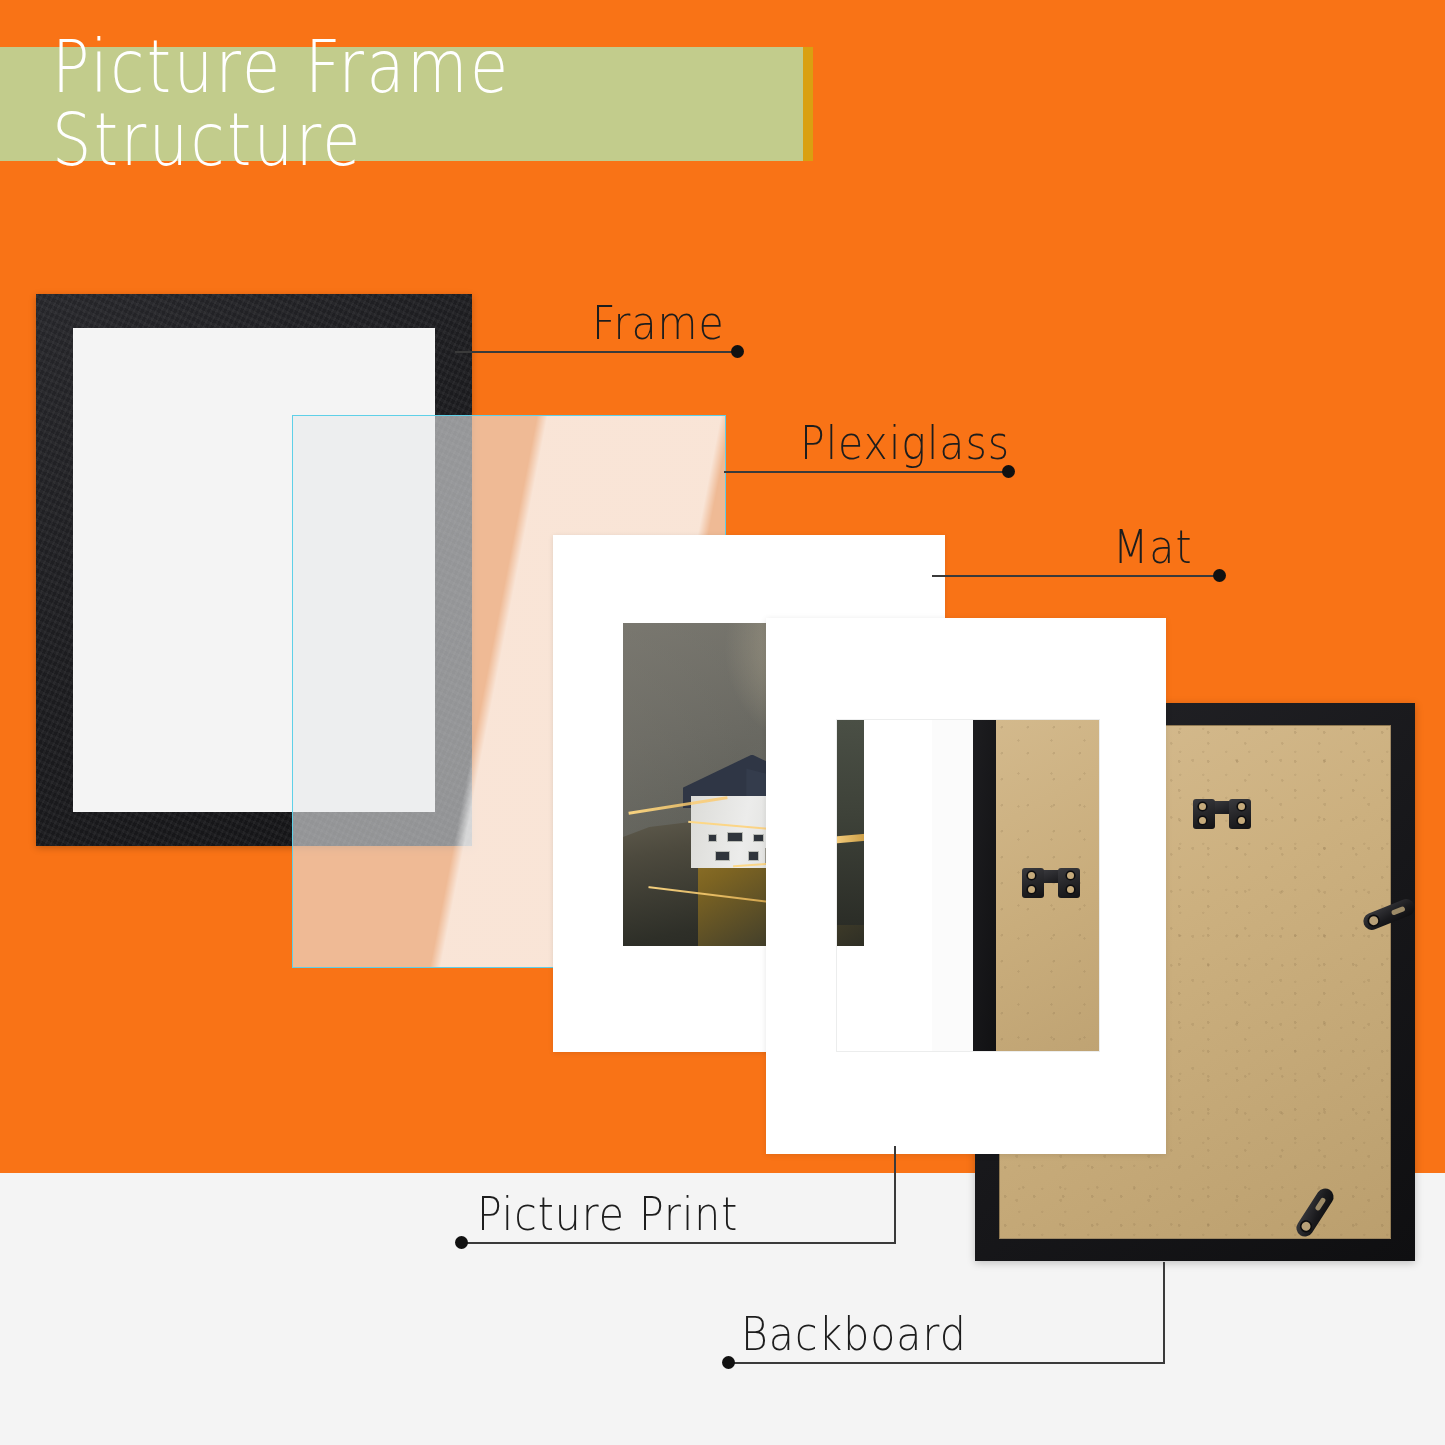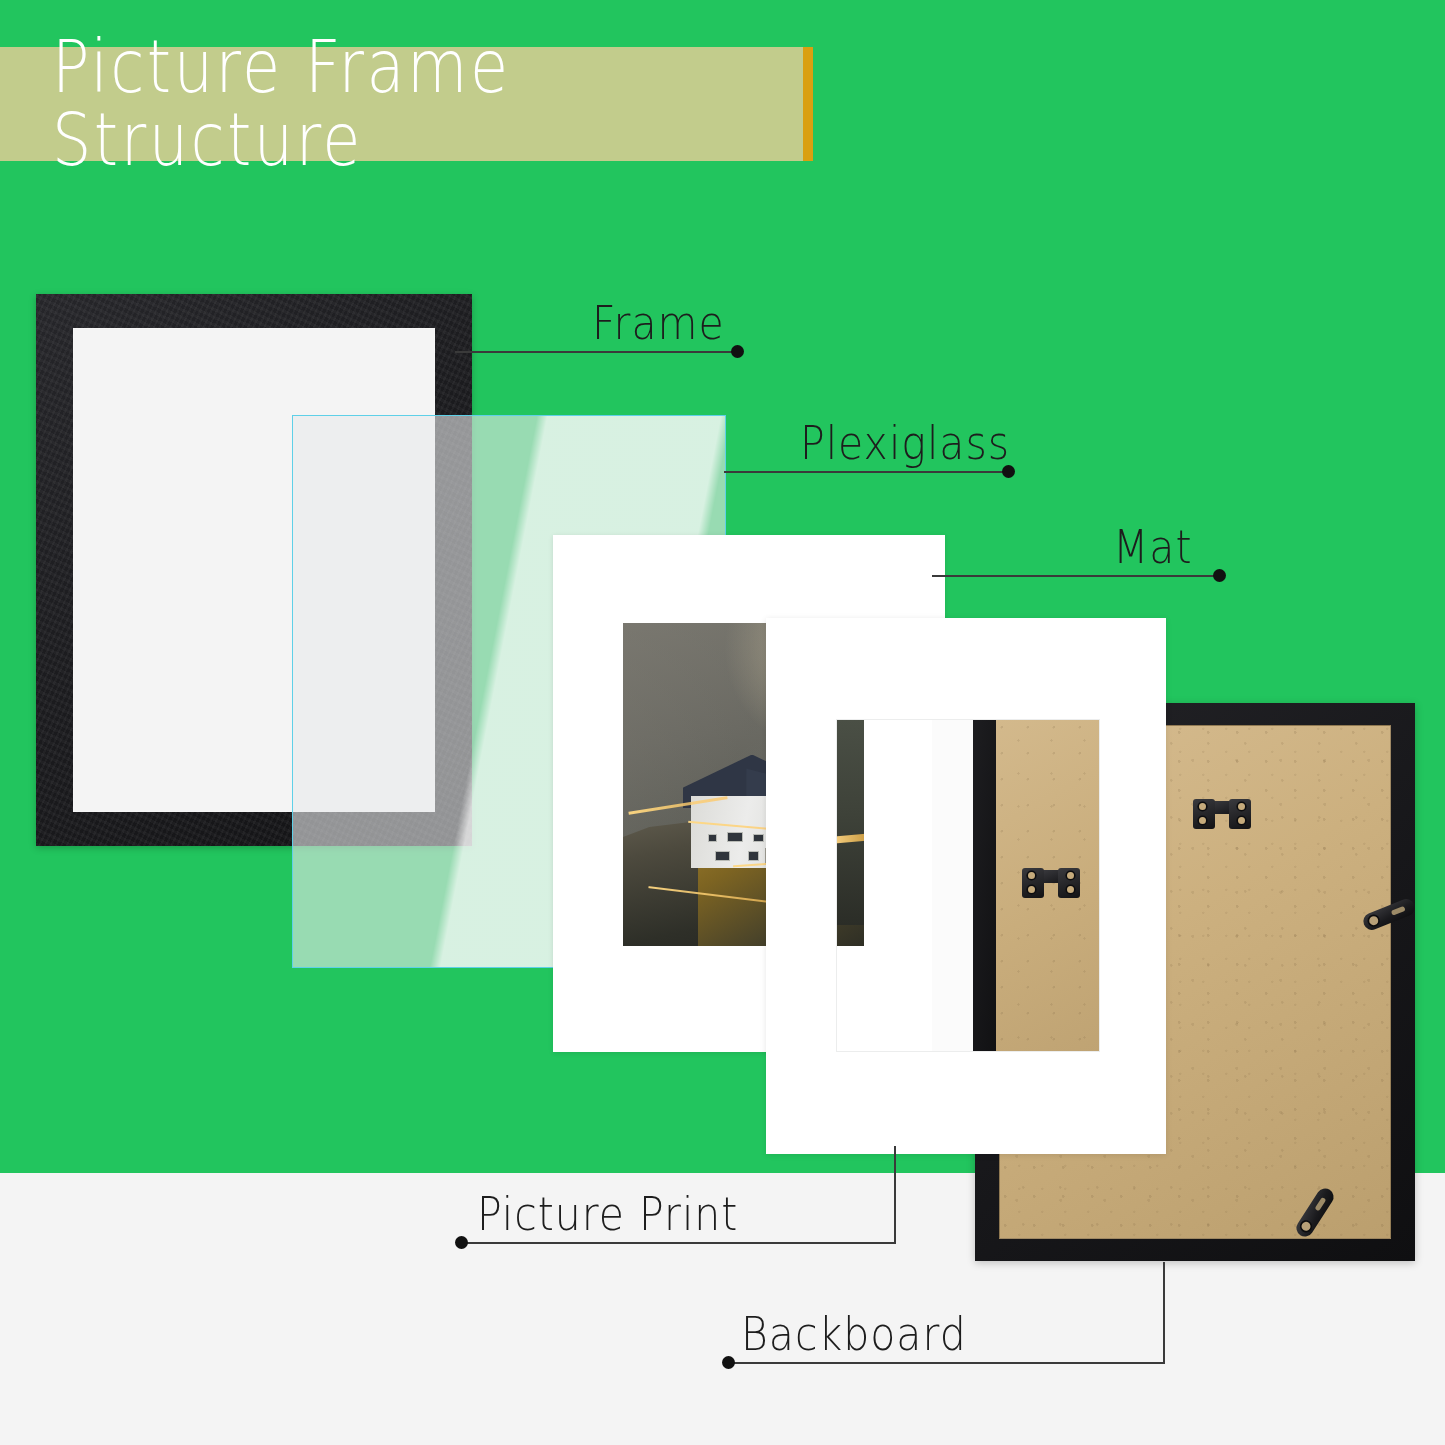--- a/index.html
+++ b/index.html
@@ -5,21 +5,21 @@
   * { box-sizing: border-box; margin: 0; padding: 0; }
   html, body {
     width: 1445px; height: 1445px;
     background: #f4f4f4;
     font-family: "Liberation Sans", sans-serif;
     overflow: hidden;
   }
   #stage {
     position: relative;
     width: 1445px; height: 1173px;
-    background: #22c55e;
+    background: #f97316;
   }
 
   
   #title-banner {
     position: absolute;
     left: 0; top: 47px;
     width: 803px; height: 114px;
     background: #c2cc8c;
     display: flex; align-items: center;
   }

